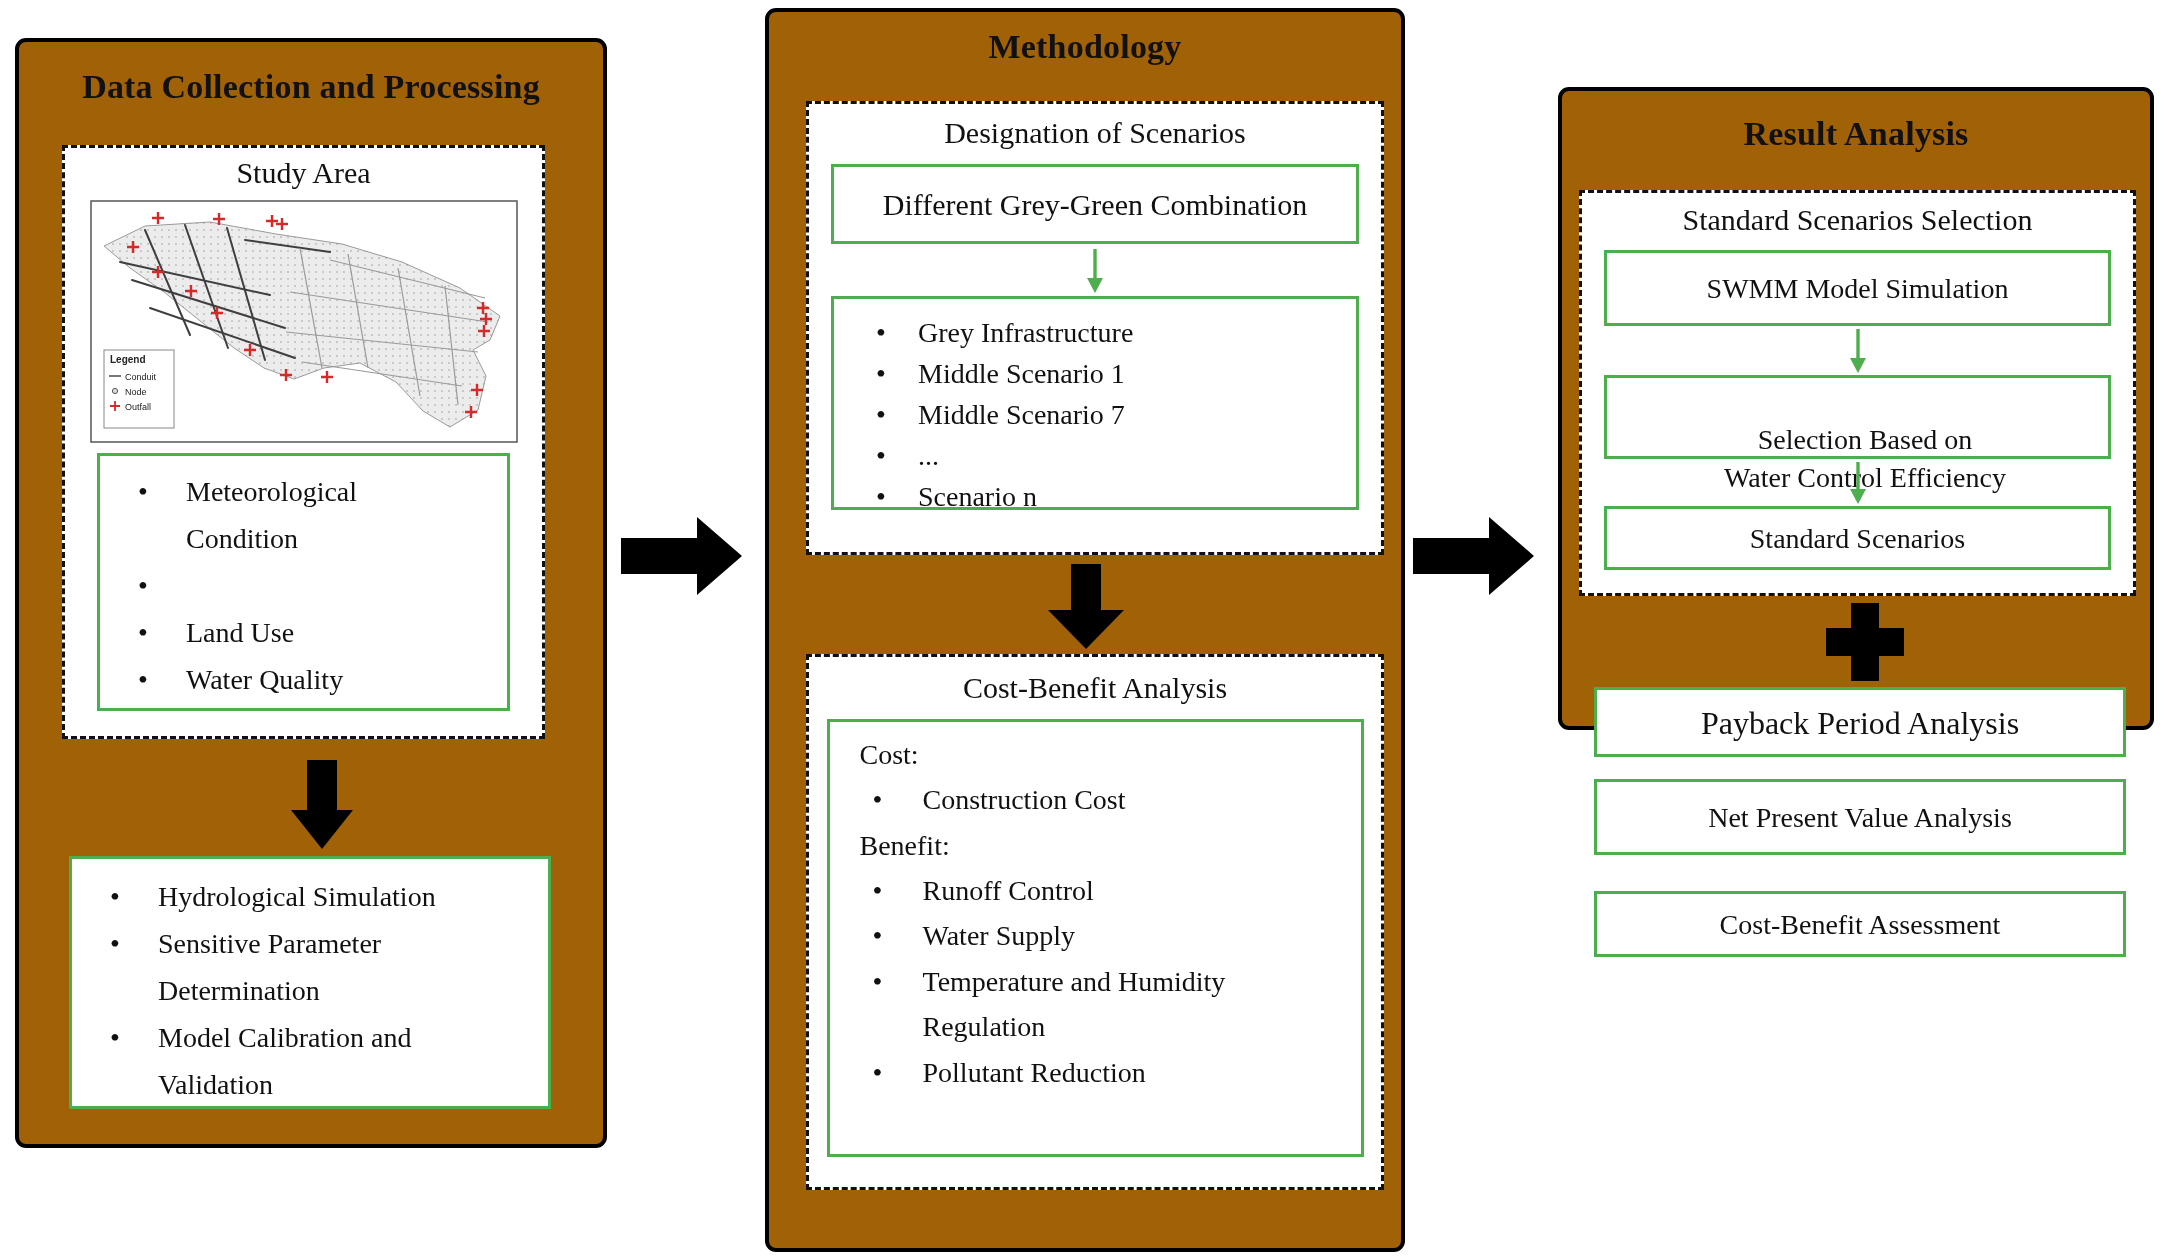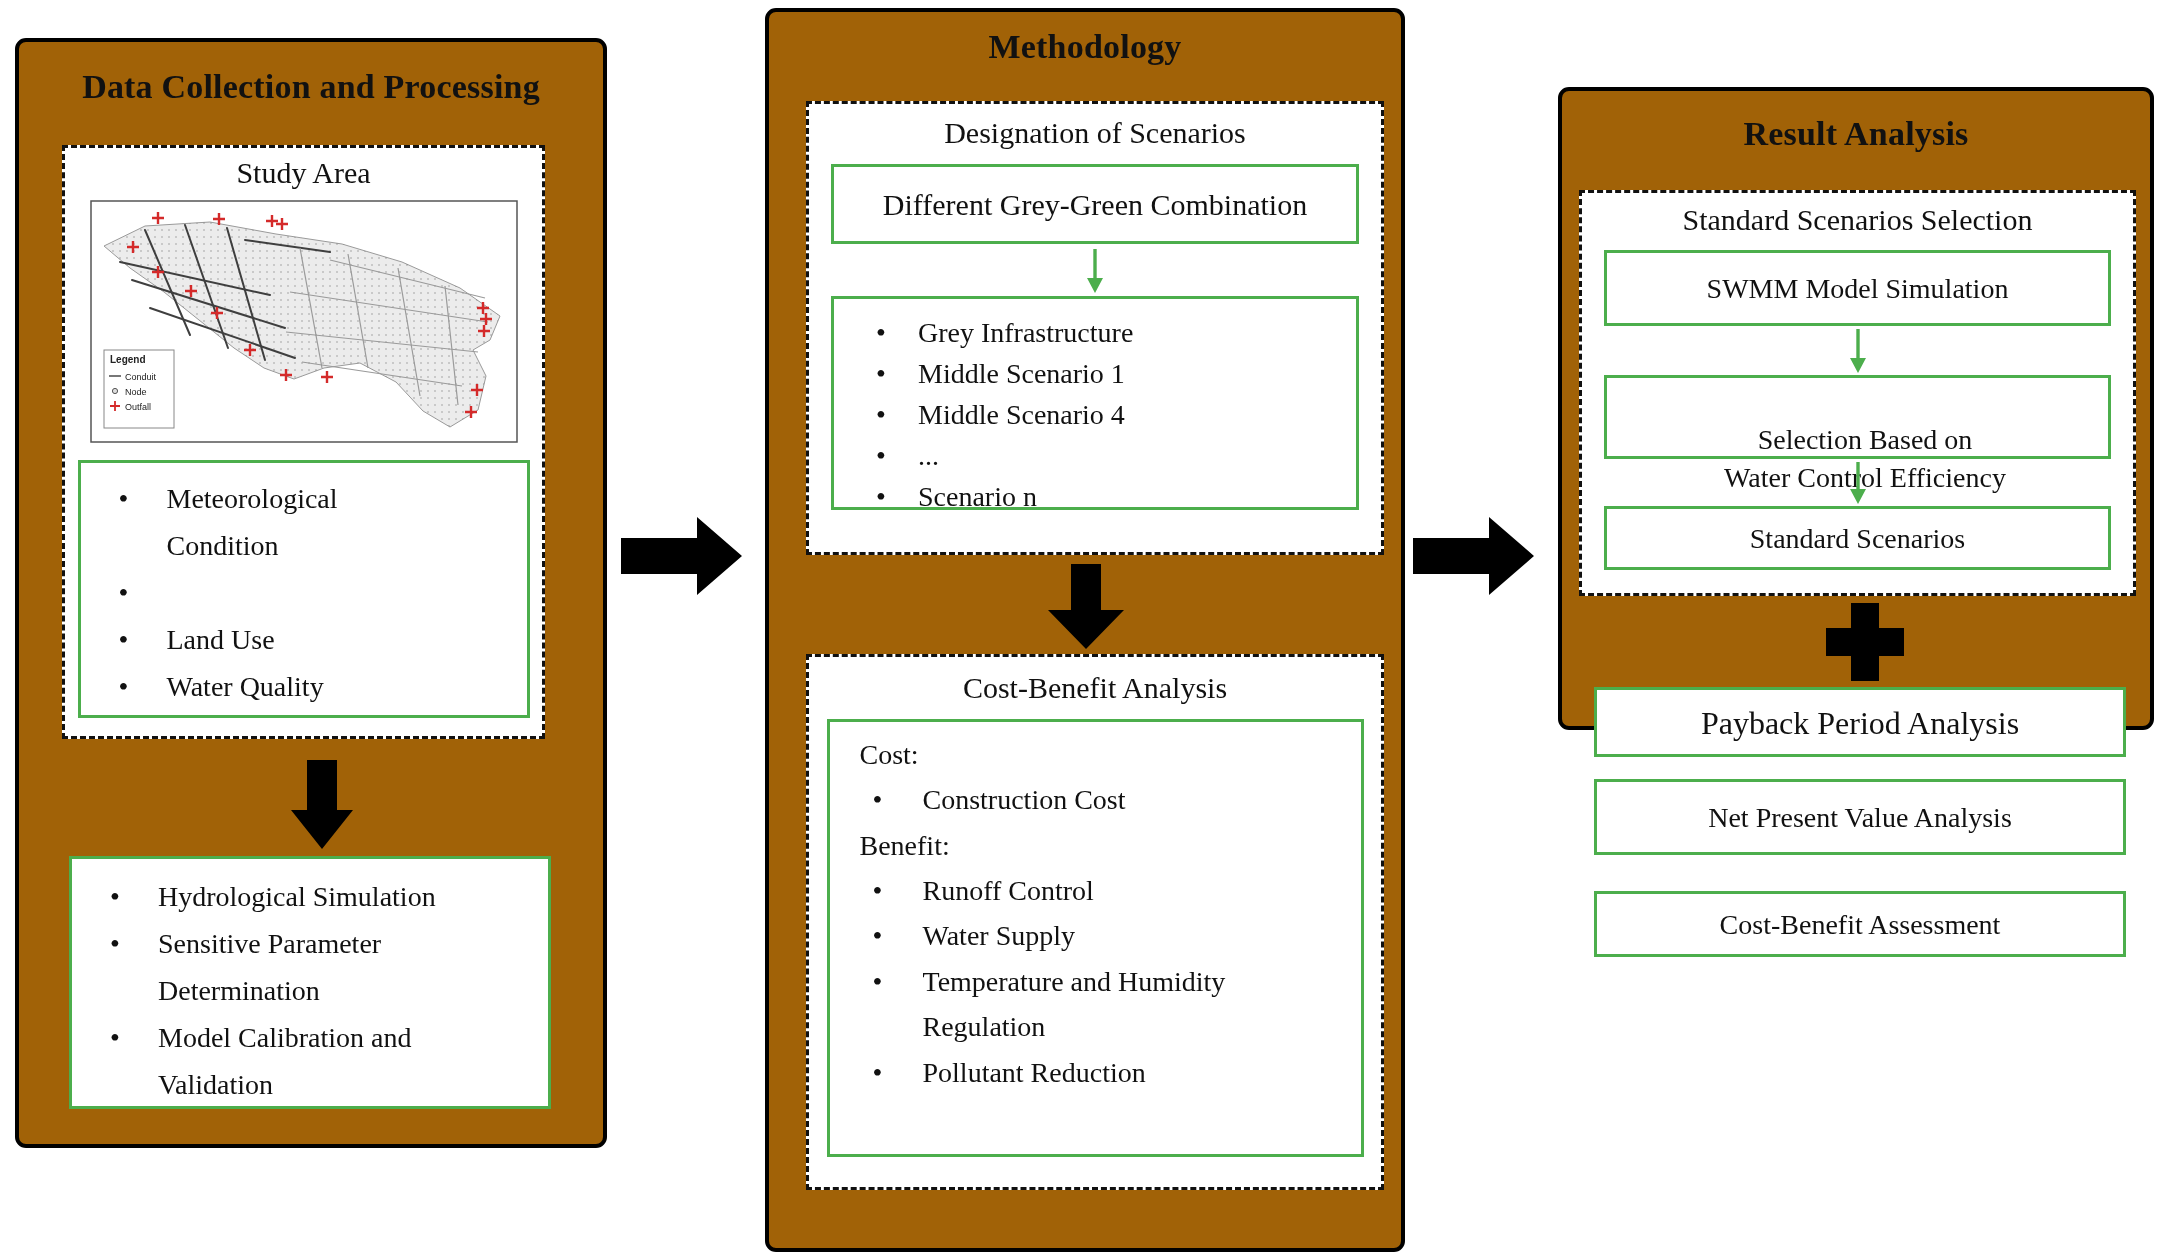--- a/index.html
+++ b/index.html
@@ -79,21 +79,21 @@
           <text class="map-legend-text" x="20" y="163" font-size="10" font-weight="bold" fill="#222">Legend</text>
           <path d="M19,176 H31" stroke="#555" stroke-width="1.6"></path>
           <text class="map-legend-text" x="35" y="180" font-size="9" fill="#222">Conduit</text>
           <circle cx="25" cy="191" r="2.6" fill="#ddd" stroke="#555" stroke-width="1"></circle>
           <text class="map-legend-text" x="35" y="195" font-size="9" fill="#222">Node</text>
           <path d="M20,206 H30 M25,201 V211" stroke="#D42A2A" stroke-width="1.8"></path>
           <text class="map-legend-text" x="35" y="210" font-size="9" fill="#222">Outfall</text>
         </g>
       </svg>
 
-      <div class="green-box bullets" style="width:452px; height:258px; margin:17px auto 0 auto; padding-top:12px; line-height:1.68;">
+      <div class="green-box bullets" style="width:413px; height:258px; margin:10px auto 0 auto; padding-top:12px; line-height:1.68;">
         <div class="brow">
           <span class="dot" style="margin-left:38px; width:48px;"></span>
           <span class="pre">Meteorological
 Condition</span>
         </div>
         <div class="brow">
           <span class="dot" style="margin-left:38px; width:48px;"></span>
         </div>
         <div class="brow">
           <span class="dot" style="margin-left:38px; width:48px;"></span>
@@ -151,21 +151,21 @@
         <div class="brow">
           <span class="dot" style="margin-left:42px; width:42px;"></span>
           <span>Grey Infrastructure</span>
         </div>
         <div class="brow">
           <span class="dot" style="margin-left:42px; width:42px;"></span>
           <span>Middle Scenario 1</span>
         </div>
         <div class="brow">
           <span class="dot" style="margin-left:42px; width:42px;"></span>
-          <span>Middle Scenario 4</span>
+          <span>Middle Scenario 7</span>
         </div>
         <div class="brow">
           <span class="dot" style="margin-left:42px; width:42px;"></span>
           <span>...</span>
         </div>
         <div class="brow">
           <span class="dot" style="margin-left:42px; width:42px;"></span>
           <span>Scenario n</span>
         </div>
       </div>

